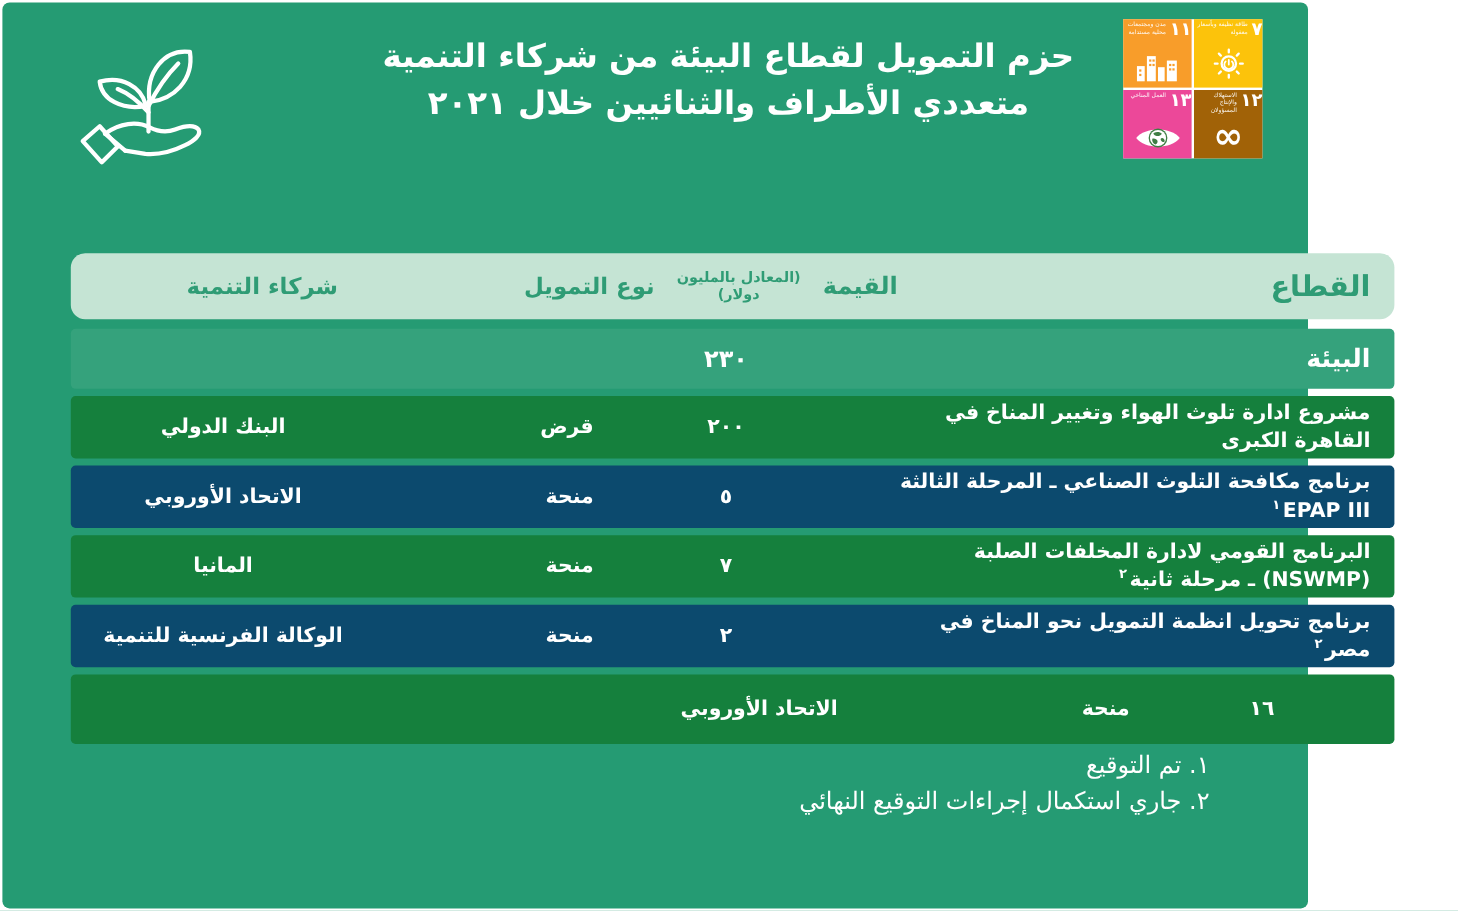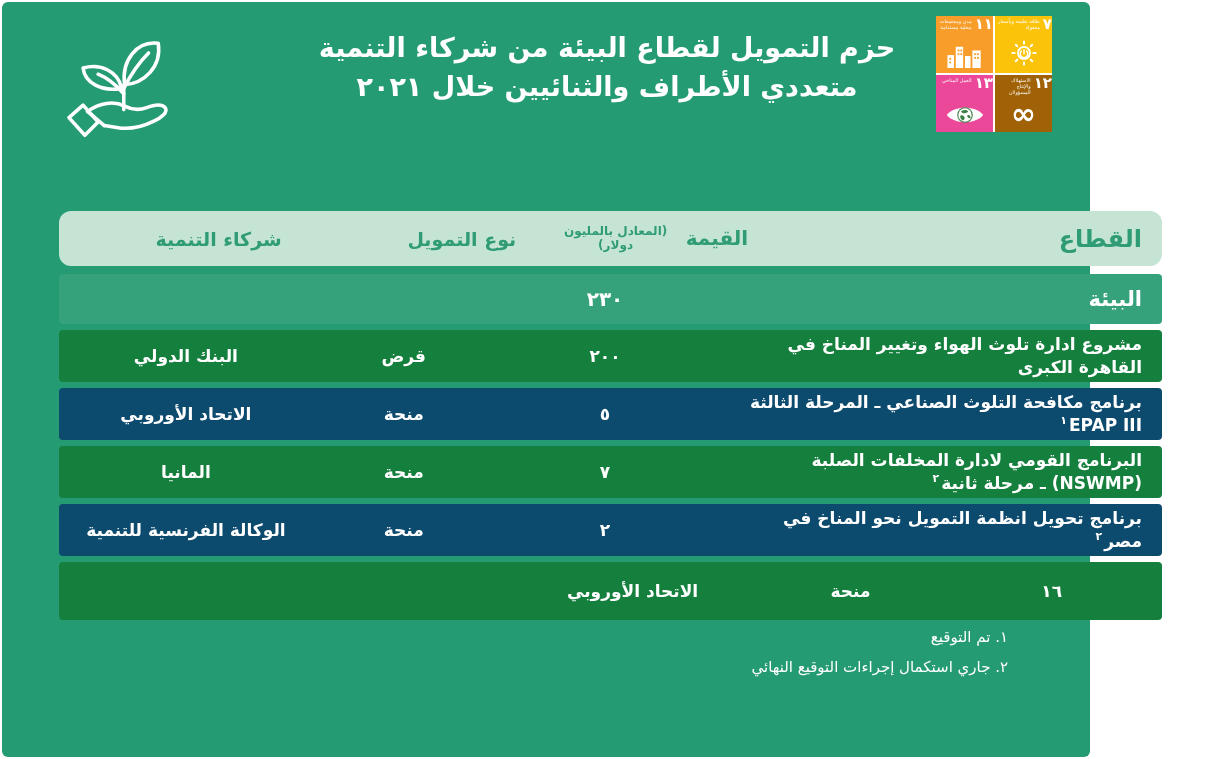--- a/index.html
+++ b/index.html
@@ -37,42 +37,42 @@
   
   .table{
     position:absolute;left:57px;top:209px;width:1103px;direction:rtl;color:#ffffff;
   }
   .trow,.thead{display:flex;align-items:center;box-sizing:border-box;}
   .thead{
     height:55px;background:#c5e4d4;border-radius:12px;color:#2f9c75;font-weight:bold;
   }
   .col-sector{width:40.5%;text-align:right;padding:0 20px;box-sizing:border-box;}
   .col-value {width:20%;text-align:center;}
-  .col-type  {width:16.5%;text-align:center;}
+  .col-type  {width:16.5%;}
   .col-partner{width:23%;text-align:center;}
   .h-sector{font-size:24px;}
   .h-small{font-size:19px;padding-left:43px;}
   .vh{display:flex;align-items:center;line-height:1.15;}
   .vh .v-main{font-size:20px;}
   .vh .v-sub{font-size:12px;}
   .trow{min-height:52px;border-radius:4px;margin-top:6px;font-weight:bold;font-size:17px;line-height:1.35;}
   .trow.total{min-height:50px;margin-top:8px;background:#35a27c;}
   .trow.total .col-sector{font-size:21px;}
   .trow.total .col-value{font-size:20px;}
   .trow.light{background:#15803d;}
   .trow.dark{background:#0c4a6e;}
   .trow.tall{min-height:58px;}
   sup.fn{
     font-size:11px;vertical-align:super;unicode-bidi:isolate;direction:rtl;
     margin-right:2px;font-weight:bold;
   }
   
   .footnotes{
     position:absolute;top:620px;right:82px;direction:rtl;text-align:right;
-    color:#ffffff;font-size:15px;line-height:30px;
+    color:#ffffff;font-size:20px;line-height:30px;
   }
 </style>
 </head>
 <body>
 
 <div class="canvas">
 
   <svg class="logo" viewBox="0 0 150 130">
     <g fill="none" stroke="#ffffff" stroke-width="4" stroke-linecap="round" stroke-linejoin="round">
       <path d="M78,62 C74,34 92,12 116,15 C120,42 100,60 78,62 Z"></path>

